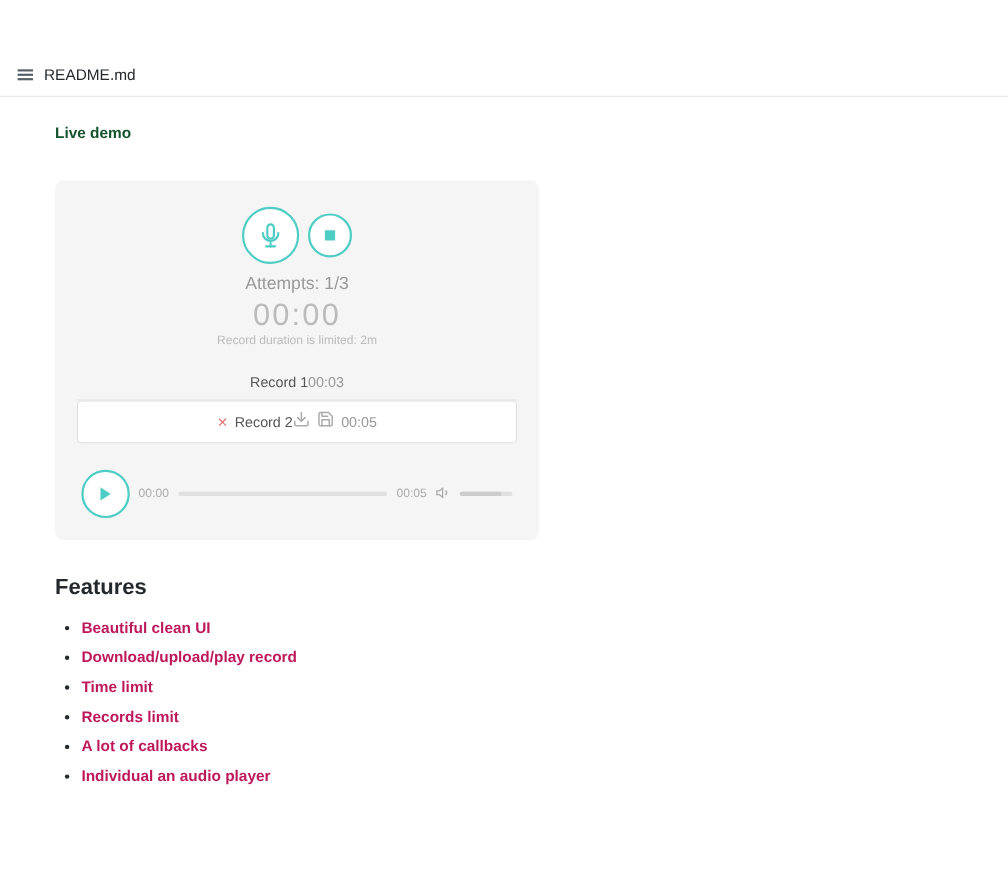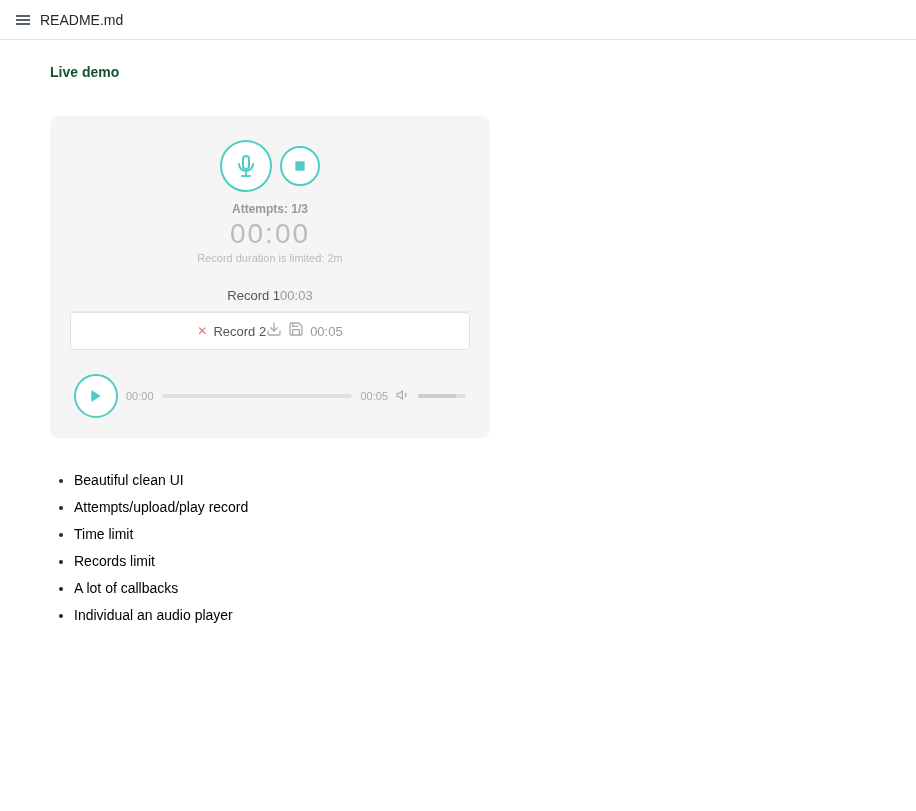--- a/index.html
+++ b/index.html
@@ -11,20 +11,21 @@
     }
 
     
     .topbar {
       display: flex;
       align-items: center;
       padding: 8px 16px;
       border-bottom: 1px solid #e1e4e8;
       background: #fff;
       height: 40px;
+      margin-top: 48px;
     }
     .topbar-menu-icon {
       margin-right: 10px;
       cursor: pointer;
       color: #586069;
     }
     .topbar-title {
       font-size: 14px;
       color: #24292e;
     }
@@ -105,24 +106,23 @@
       display: flex;
       align-items: center;
       justify-content: center;
       cursor: pointer;
       color: #4ecdc4;
     }
     .stop-btn svg { width: 14px; height: 14px; }
 
     .attempts-text {
       text-align: center;
-      font-size: 12px;
+      font-size: 16px;
       color: #999;
       margin-bottom: 2px;
-      font-weight: bold;
     }
     .timer-text {
       text-align: center;
       font-size: 28px;
       color: #bbb;
       font-weight: 300;
       letter-spacing: 2px;
       margin-bottom: 2px;
     }
     .duration-limit-text {
@@ -249,22 +249,23 @@
     .features-list {
       list-style: disc;
       padding-left: 24px;
     }
     .features-list li {
       margin-bottom: 6px;
       font-size: 14px;
       line-height: 1.5;
     }
     .features-list li a, .features-list li span.feat-link {
-      color: #000000;
+      color: #be185d;
       text-decoration: none;
+      font-weight: bold;
     }
 
     
     .hamburger-line {
       display: block;
       width: 14px;
       height: 2px;
       background: #586069;
       margin: 2px 0;
     }
@@ -361,26 +362,27 @@
       </span>
       <div class="player-volume-slider">
         <div class="player-volume-fill"></div>
       </div>
     </div>
 
   </div>
 
   
   <div>
+    <h2 class="section-title">Features</h2>
     <ul class="features-list">
       <li>
         <span class="feat-link">Beautiful clean UI</span>
       </li>
       <li>
-        <span class="feat-link">Attempts/upload/play record</span>
+        <span class="feat-link">Download/upload/play record</span>
       </li>
       <li>
         <span class="feat-link">Time limit</span>
       </li>
       <li>
         <span class="feat-link">Records limit</span>
       </li>
       <li>
         <span class="feat-link">A lot of callbacks</span>
       </li>

